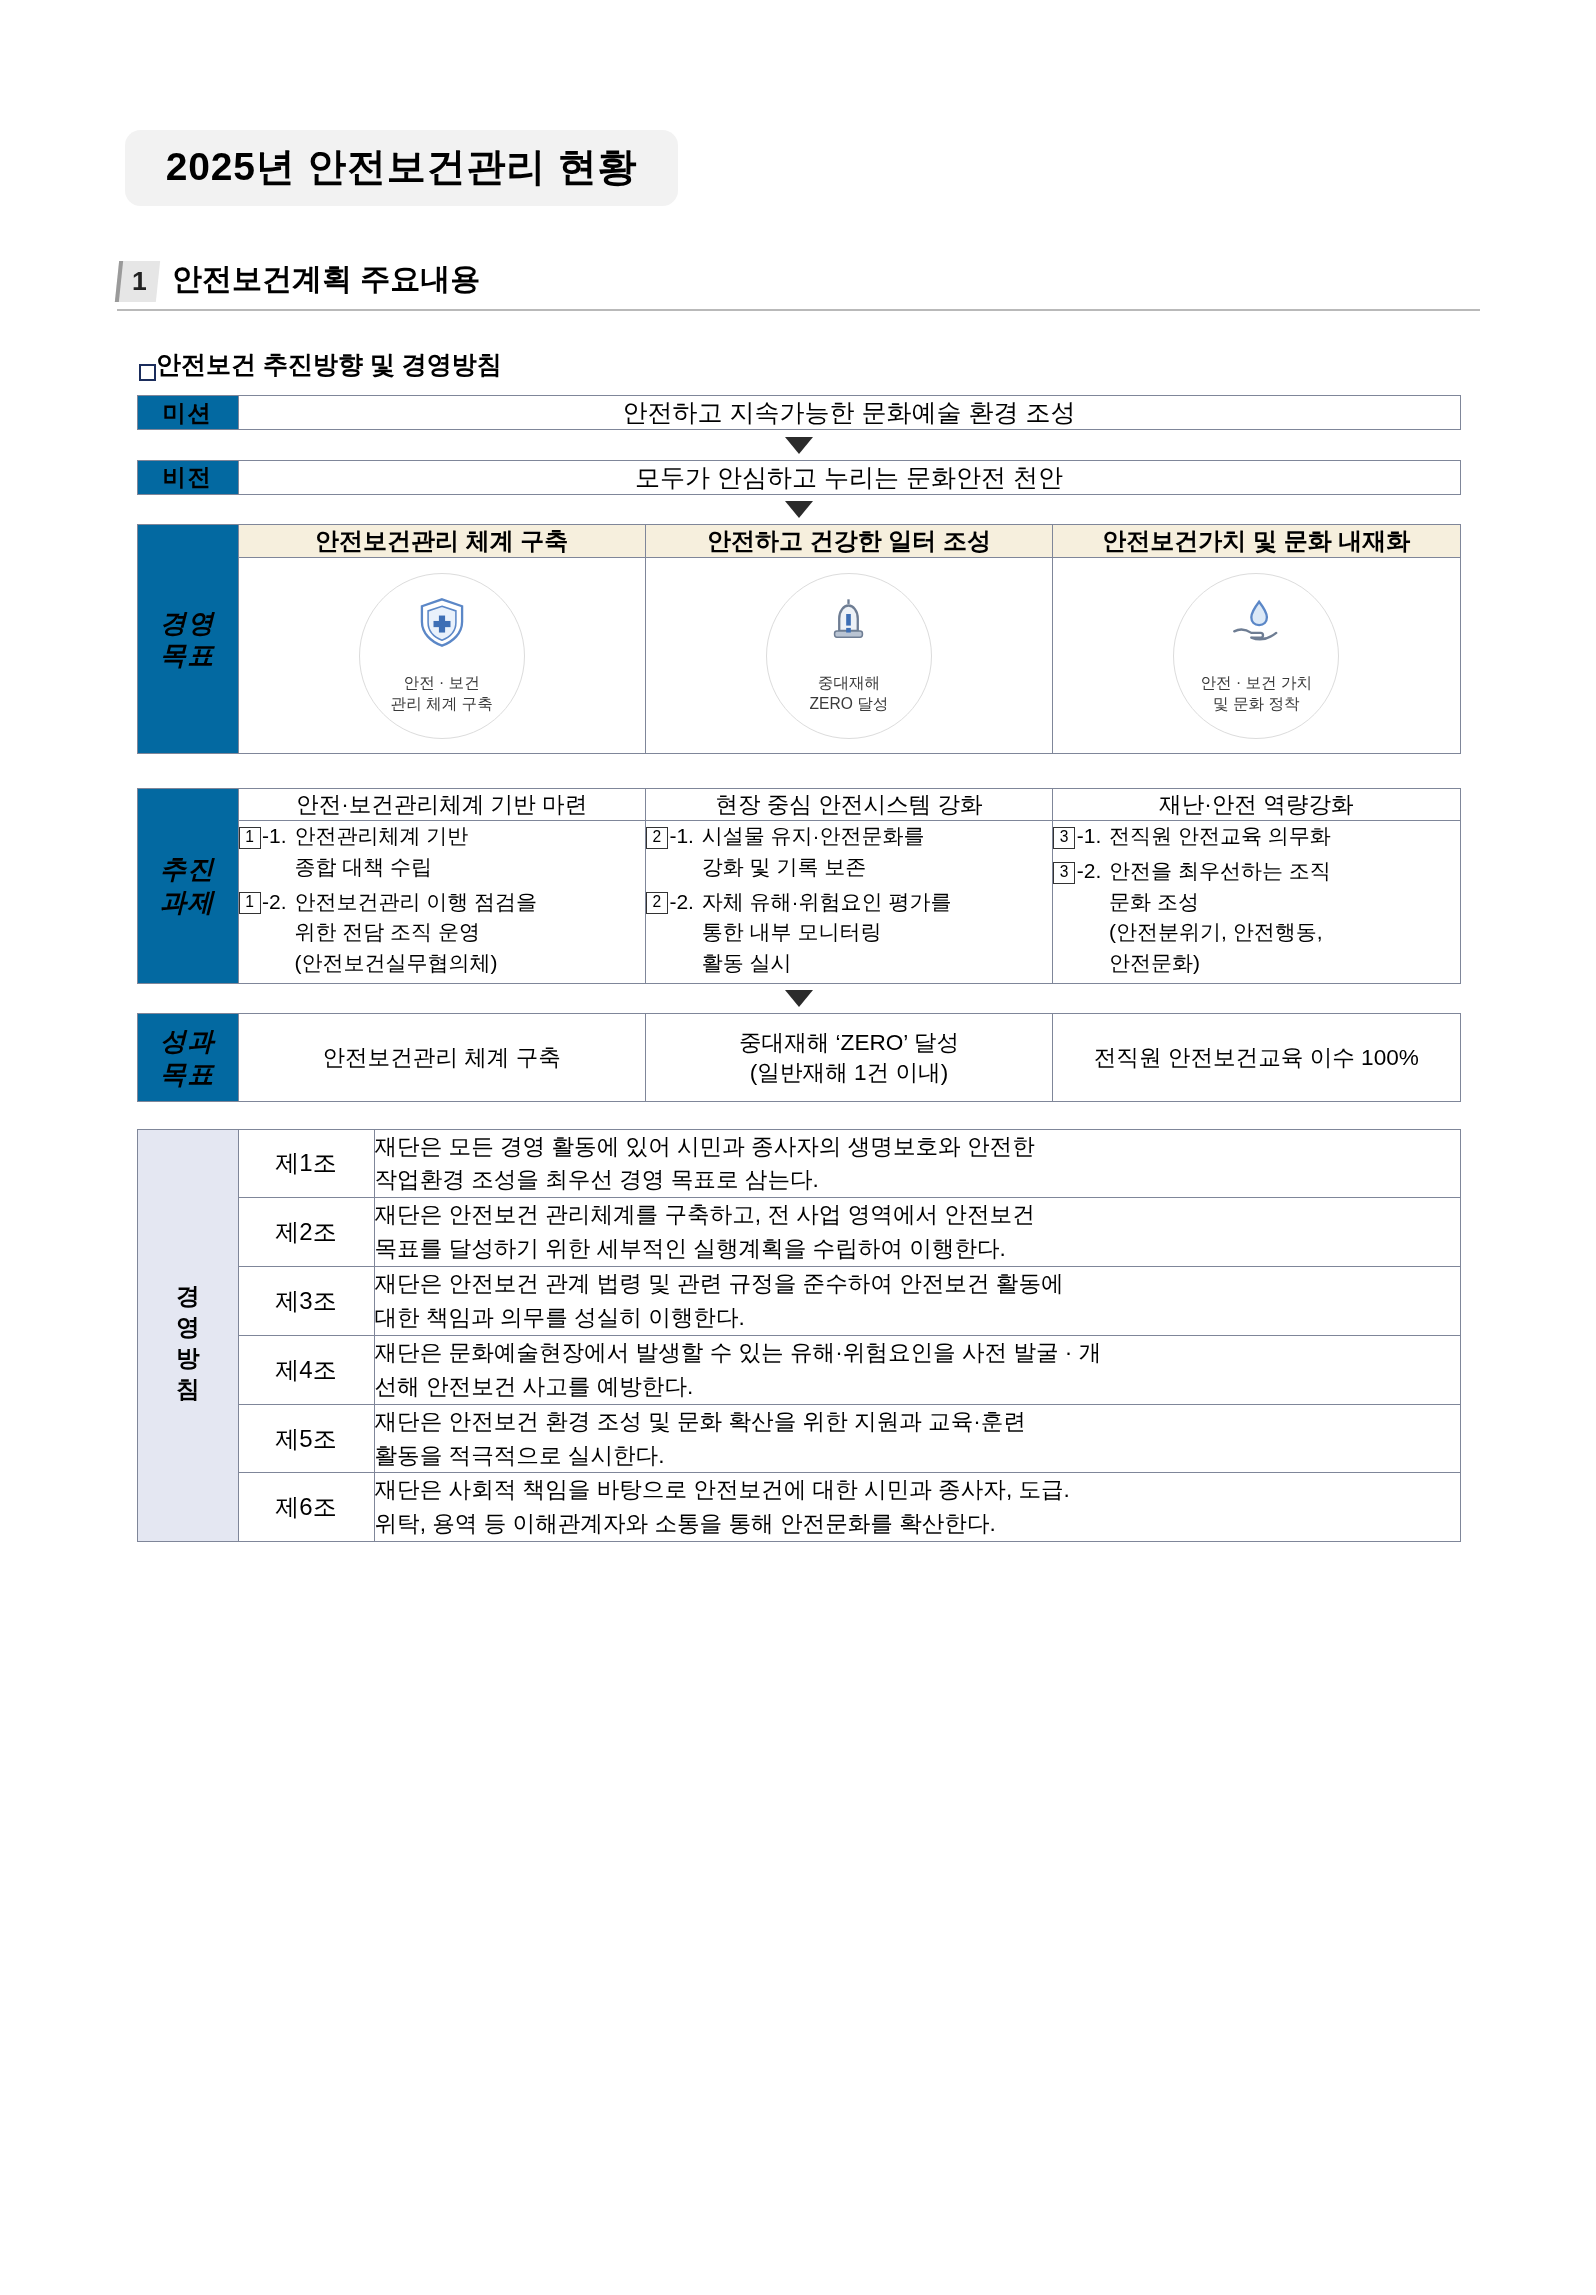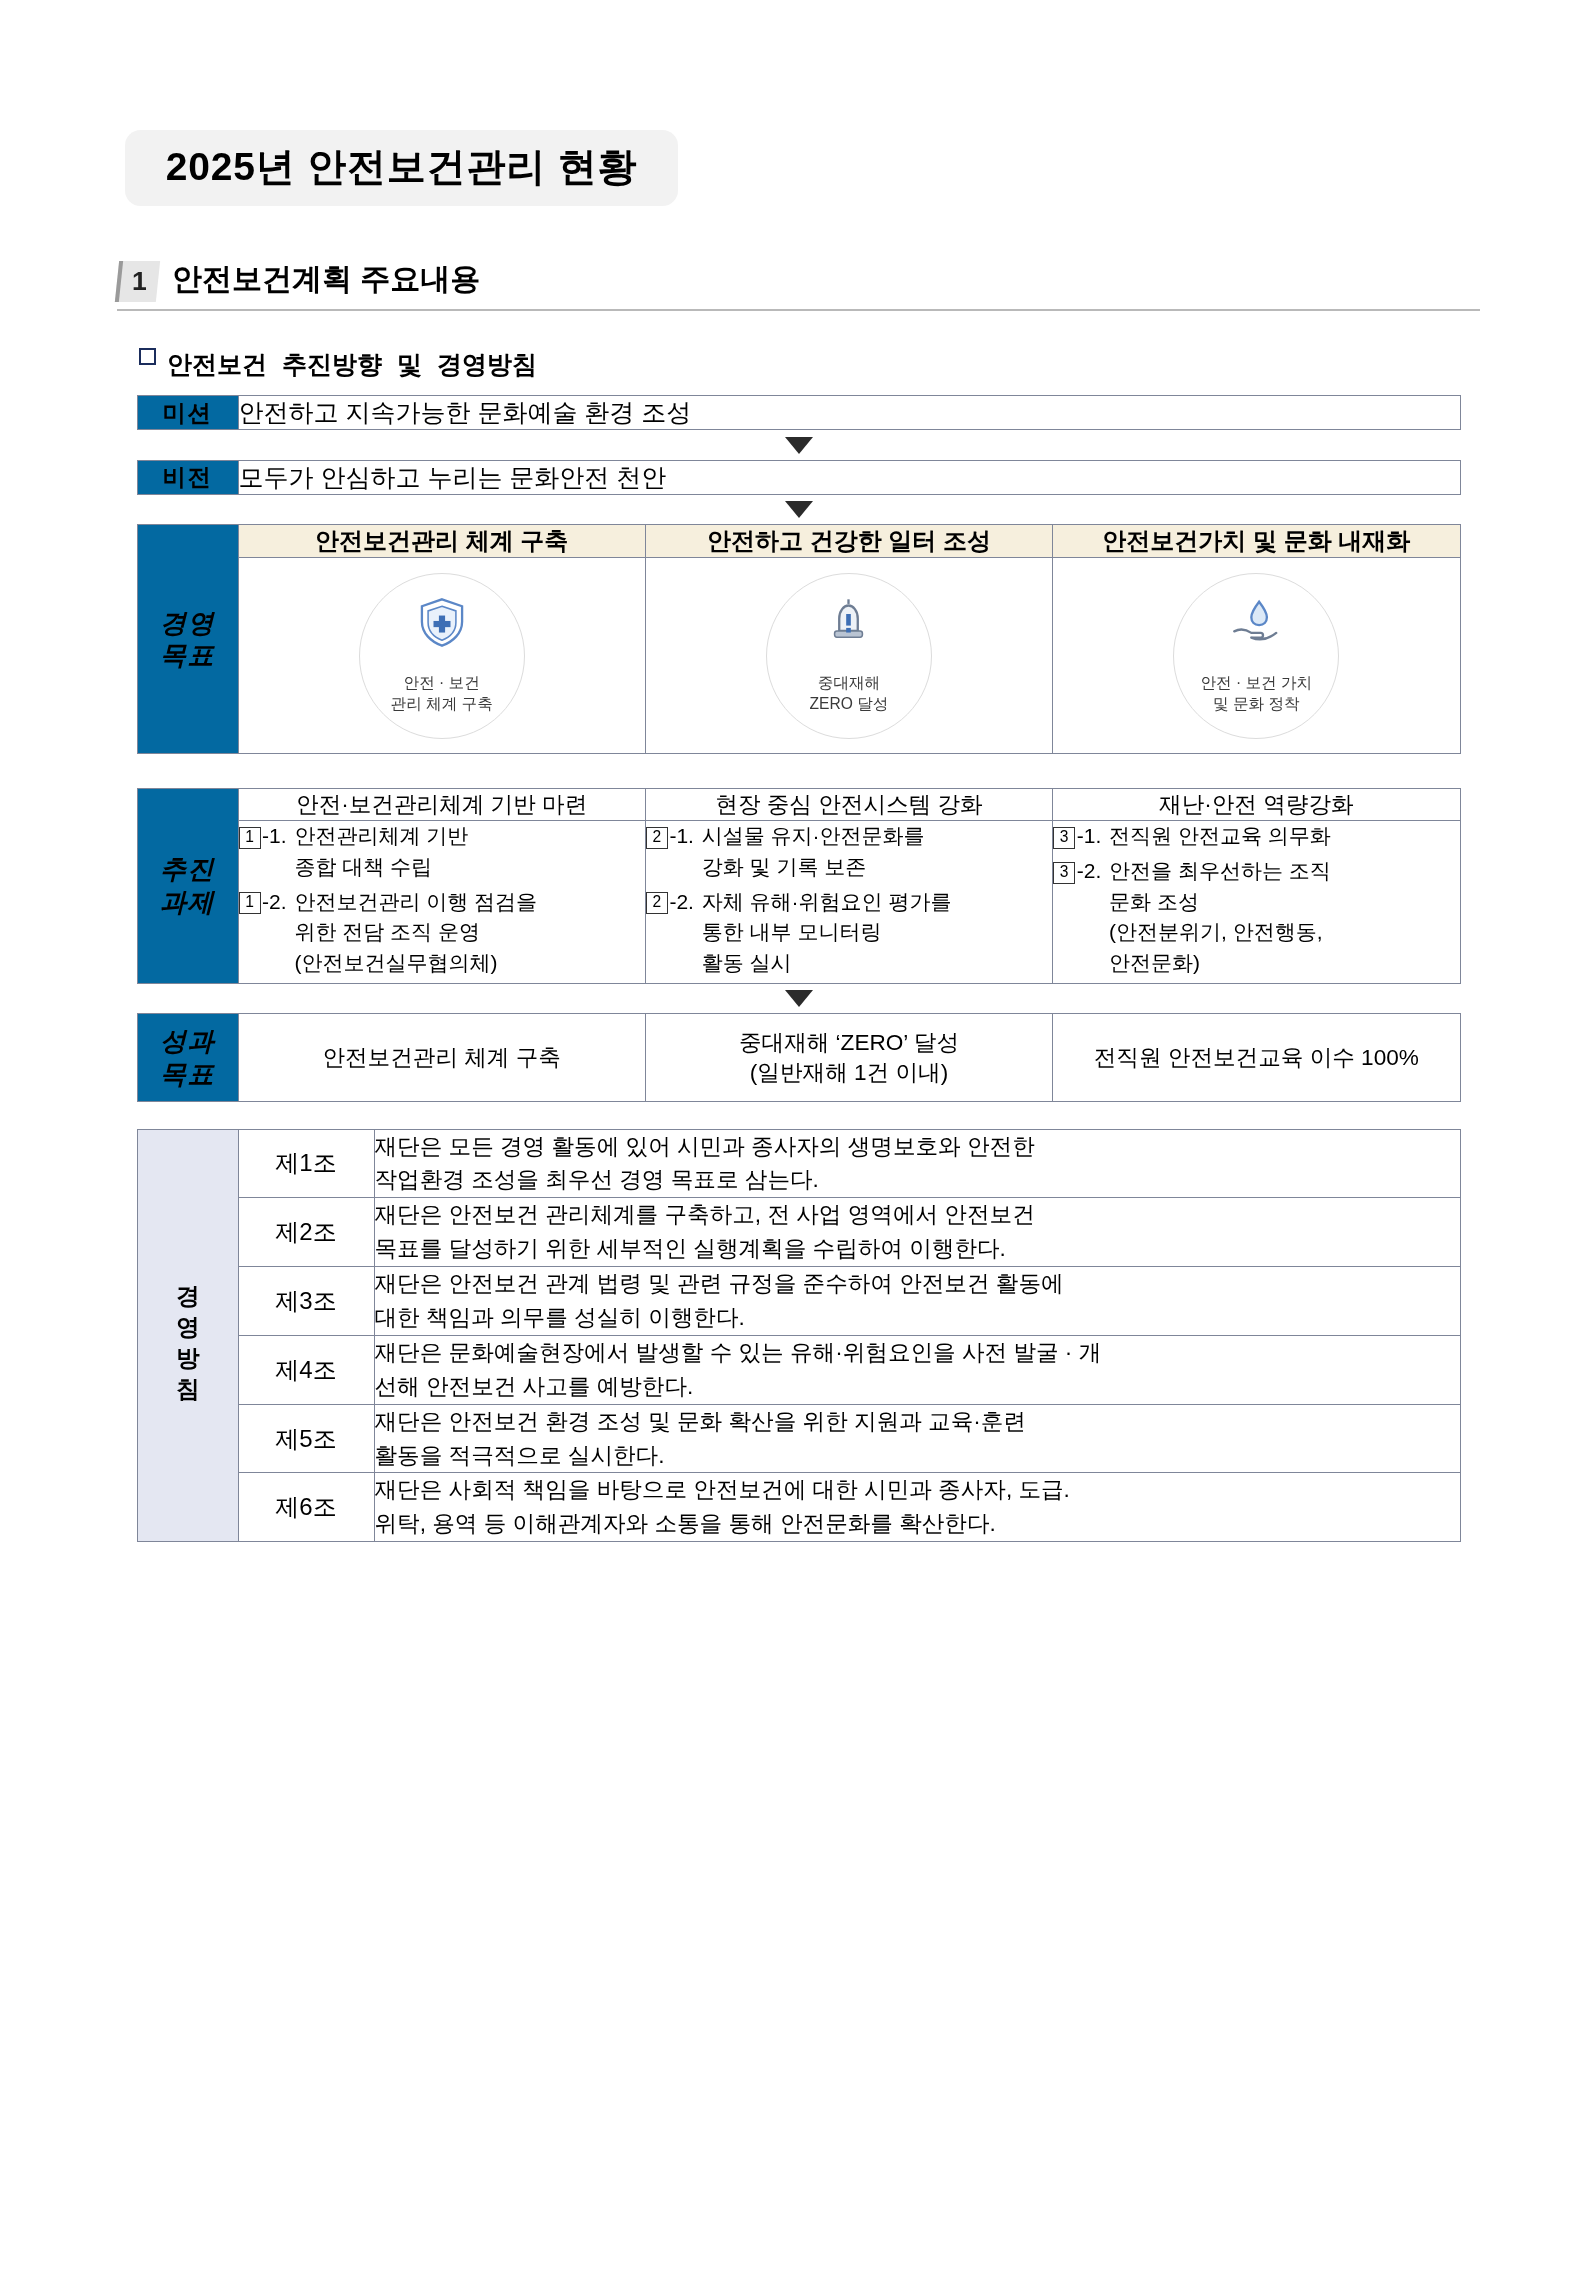--- a/index.html
+++ b/index.html
@@ -64,24 +64,22 @@
   .section-title {
     font-size: 30px;
     font-weight: bold;
     padding-bottom: 1.6px;
   }
 
   
   .sub-head {
     margin-top: 37px;
     display: flex;
-    align-items: flex-start;
-    gap: 11px;
+    align-items: flex-end;
     padding-left: 22px;
-    font-family: Liberation Mono, monospace;
   }
   .sub-marker {
     width: 17px; height: 17px;
     border: 2.3px solid #1b2d5c;
     box-sizing: border-box;
     position: relative;
   }
   .sub-marker::after {
     content: "";
     position: absolute;
@@ -112,21 +110,21 @@
     font-weight: bold;
     letter-spacing: 1.6px;
     padding: 14px 0;
   }
   .lbl.vert {
     font-size: 26px;
     line-height: 1.25;
     font-style: italic;
   }
   .cell-center {
-    text-align: left;
+    text-align: center;
     font-size: 25px;
     padding: 17px 0;
   }
 
   .mission-row { margin-top: 14px; }
 
   .arrow-row {
     width: 1324px;
     margin: 0 auto;
     text-align: center;

